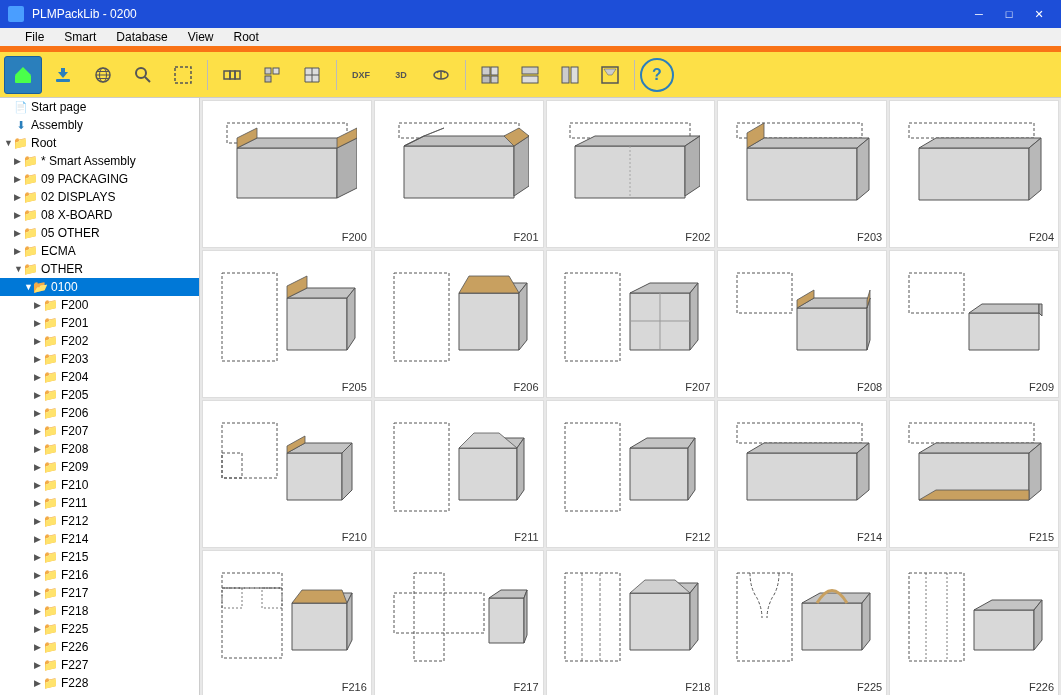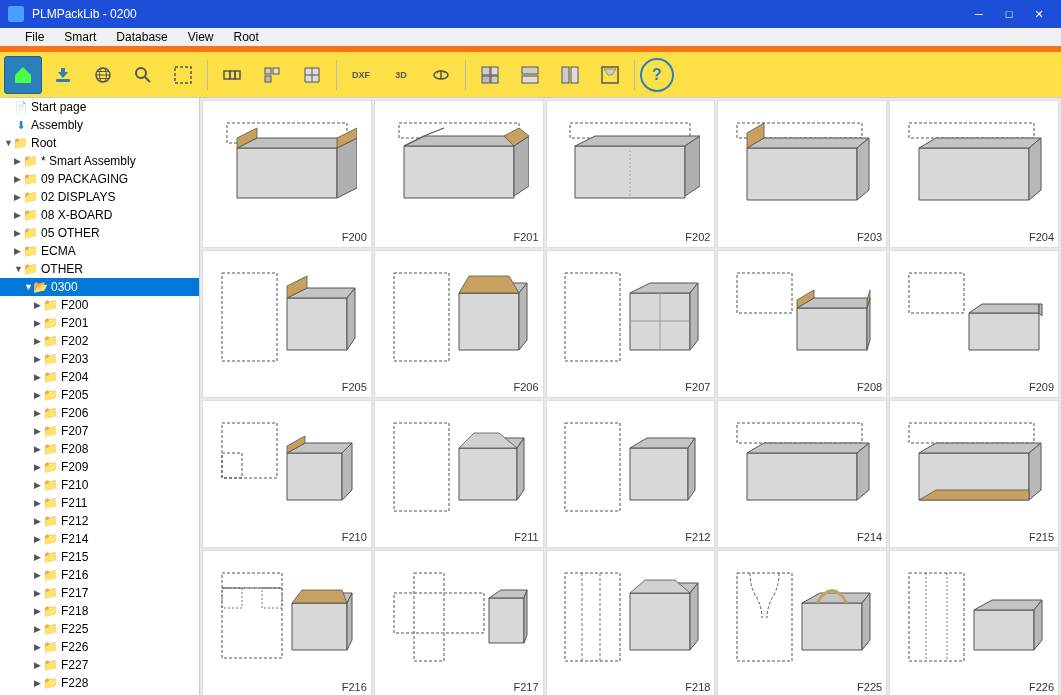--- a/index.html
+++ b/index.html
@@ -313,21 +313,21 @@
 
       <div class="tree-item" style="padding-left:14px;">
         <span class="tree-arrow">▼</span>
         <span class="tree-icon folder-icon">📁</span>
         <span>OTHER</span>
       </div>
 
       <div class="tree-item selected" style="padding-left:24px;">
         <span class="tree-arrow" style="color:white;">▼</span>
         <span class="tree-icon" style="color:white;">📂</span>
-        <span>0300</span>
+        <span>0100</span>
       </div>
 
       <div class="tree-item" style="padding-left:34px;">
         <span class="tree-arrow">▶</span>
         <span class="tree-icon folder-icon">📁</span>
         <span>F200</span>
       </div>
       <div class="tree-item" style="padding-left:34px;">
         <span class="tree-arrow">▶</span>
         <span class="tree-icon folder-icon">📁</span>

